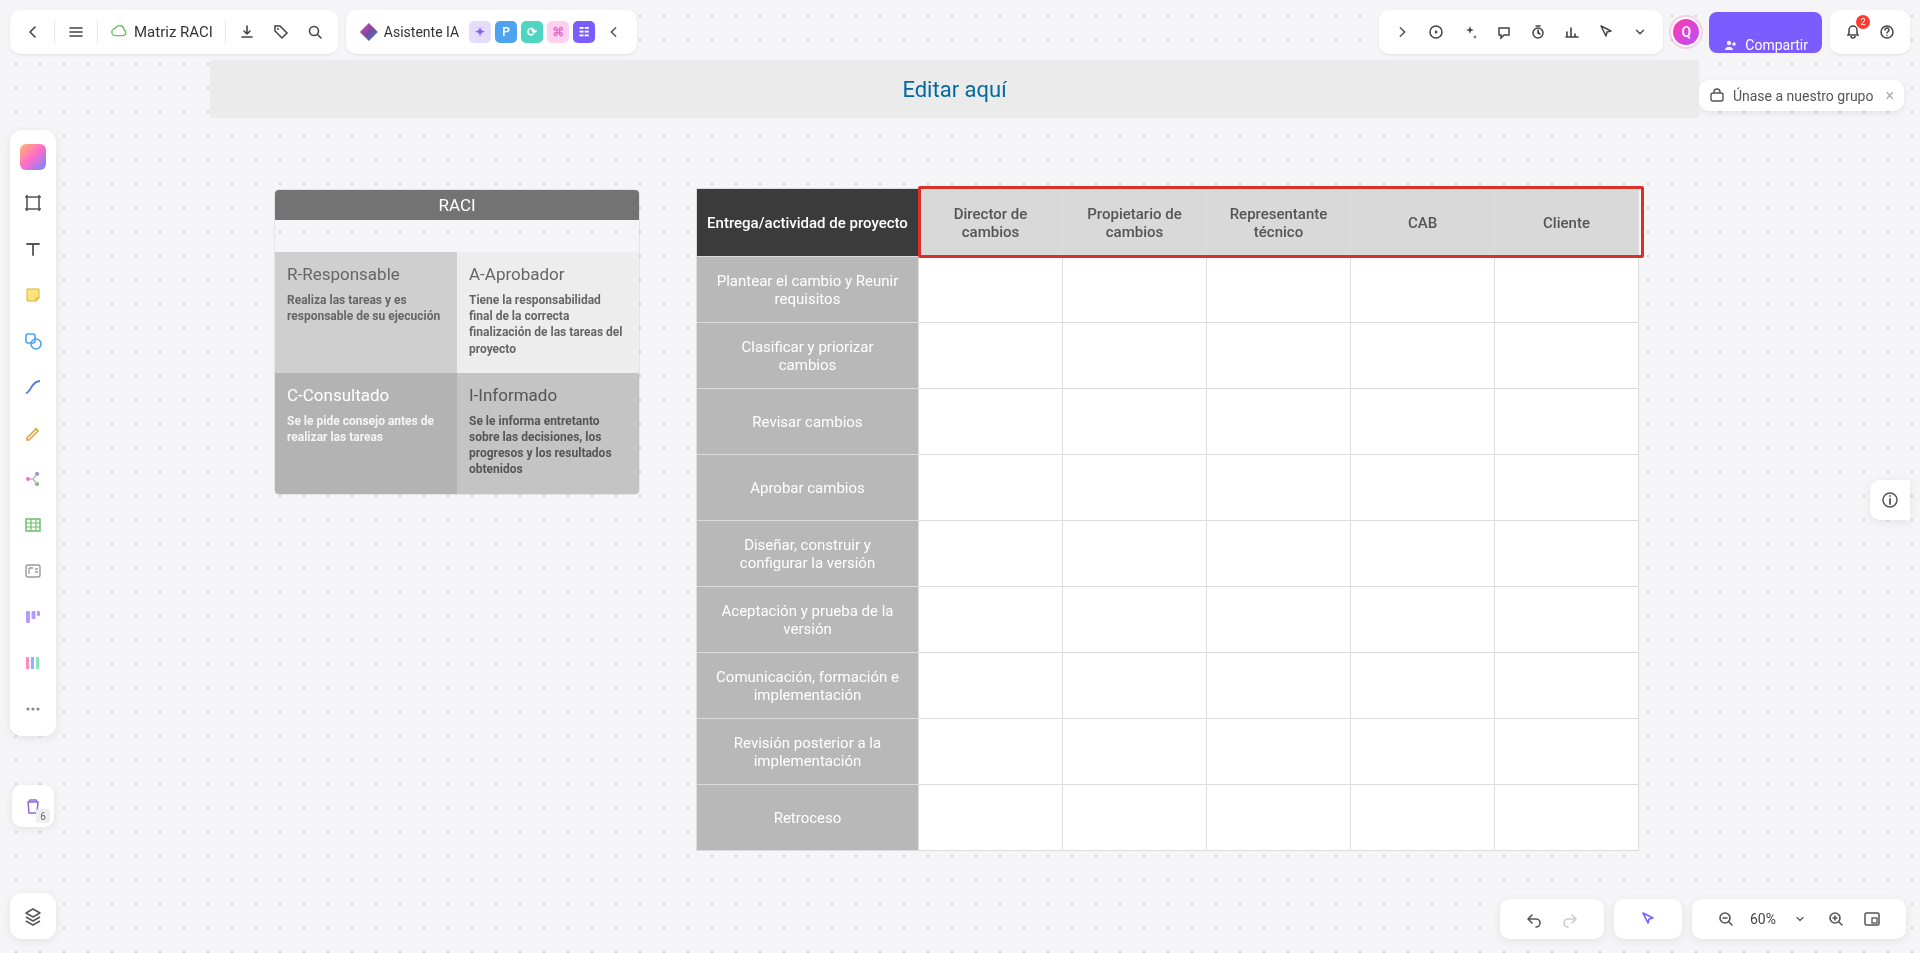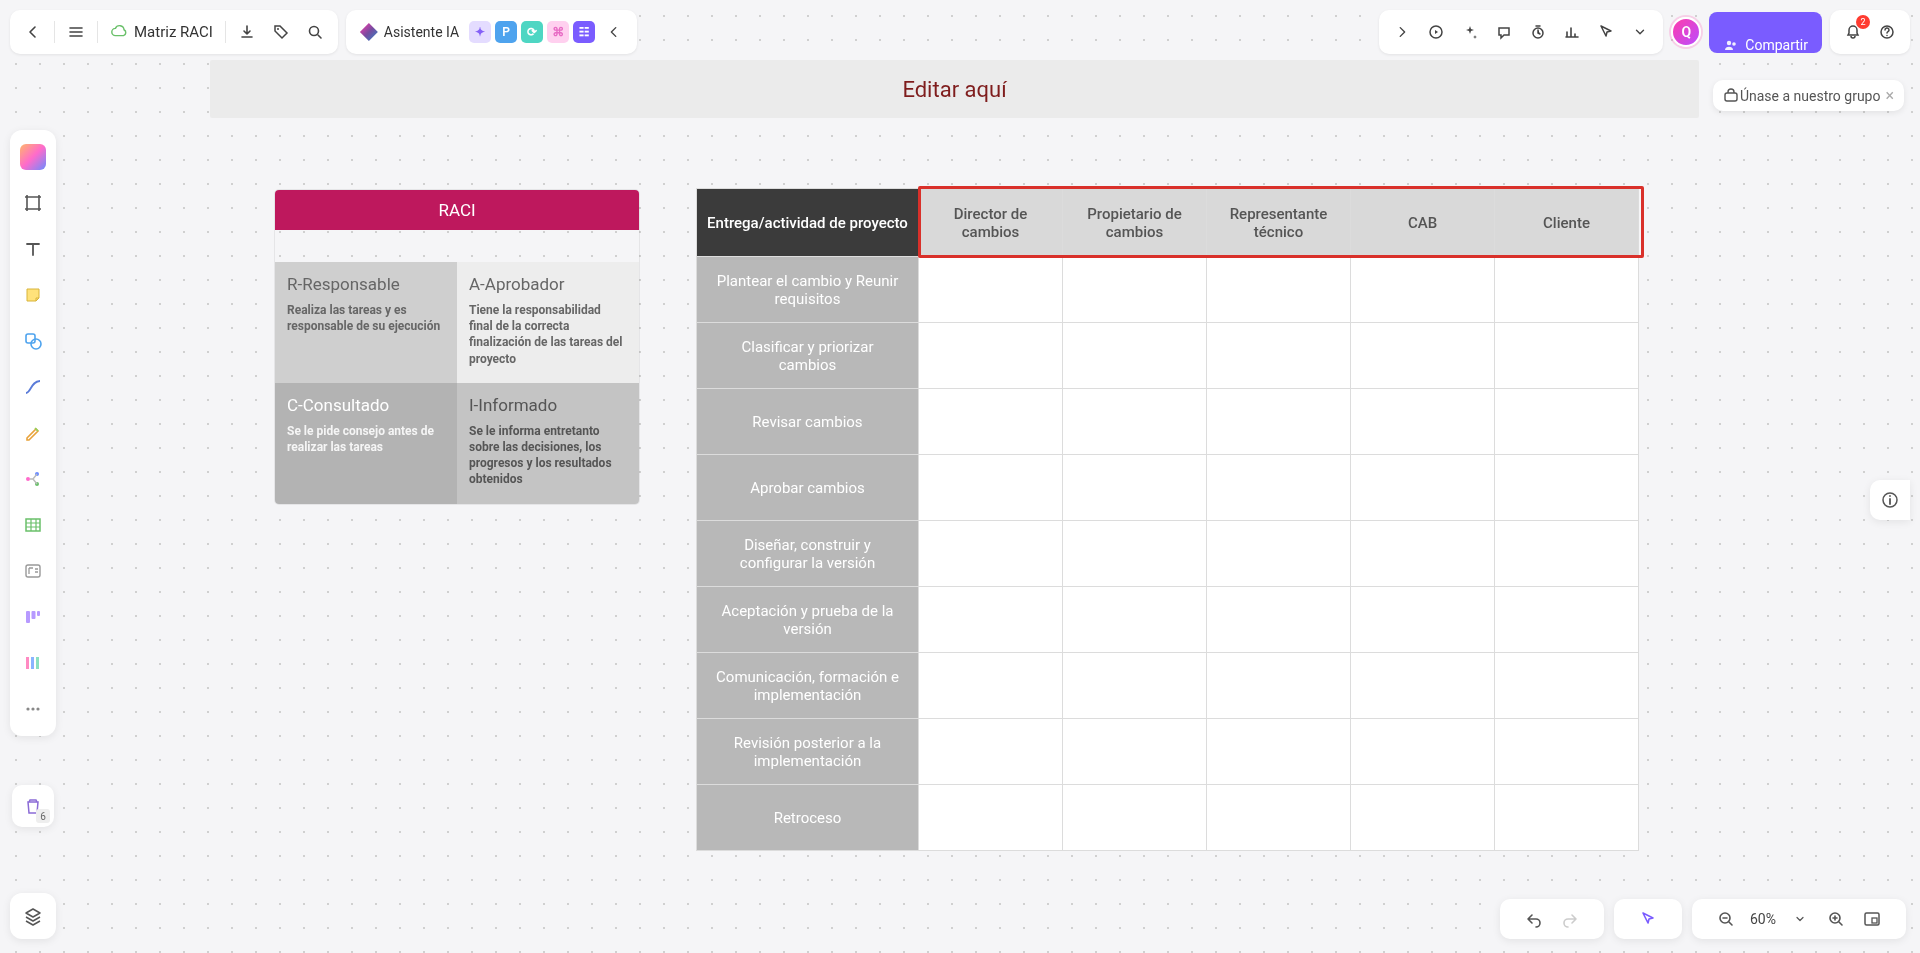--- a/index.html
+++ b/index.html
@@ -76,52 +76,52 @@
 
 
 .right-info {
   position:absolute; right:10px; top:480px; width:40px; height:40px;
   background:#fff; border-radius:10px 0 0 10px; box-shadow:0 2px 8px rgba(0,0,0,0.08);
   display:flex; align-items:center; justify-content:center; cursor:pointer; color:#555;
 }
 .join-chip {
   position:absolute; right:16px; top:80px;
   background:#fff; border-radius:10px; box-shadow:0 2px 6px rgba(0,0,0,0.08);
-  display:flex; align-items:center; gap:1px; padding: 6px 10px; color:#555; font-size:14px; cursor:pointer;
+  display:flex; align-items:center; gap:8px; padding: 6px 10px; color:#555; font-size:14px; cursor:pointer;
 }
 .join-chip .x { color:#aaa; font-size:16px; margin-left:4px; cursor:pointer; }
 
 
 .bottom-right {
   position:absolute; right:14px; bottom:14px; display:flex; gap:10px; align-items:center;
 }
 .br-group {
   background:#fff; border-radius:10px; box-shadow:0 2px 8px rgba(0,0,0,0.08);
   display:flex; align-items:center; height:40px; padding:0 20px; gap:8px;
 }
 .br-btn { width:28px; height:28px; display:flex; align-items:center; justify-content:center; color:#555; border-radius:6px; cursor:pointer; }
 .br-btn.disabled { color:#ccc; cursor:default; }
 .zoom-label { font-size:14px; color:#444; padding:0 2px; }
 .cursor-active { color:#7a5cff !important; }
 
 
 .stage { position:absolute; left:210px; top:60px; right:220px; bottom:40px; }
 .edit-banner {
   position:absolute; left:0; top:0; width:1489px; height:58px;
-  background:#ebebeb; color:#7f1d1d; font-size:22px;
+  background:#ebebeb; color:#0369a1; font-size:22px;
   display:flex; align-items:center; justify-content:center; border-radius:2px;
 }
 
 
 .raci-quad {
   position:absolute; left:65px; top:130px; width:364px;
   border-radius:4px; overflow:hidden; box-shadow: 0 0 0 1px #00000010;
 }
 .raci-head {
-  background:#be185d; color:#fff; text-align:center; height:40px;
+  background:#737373; color:#fff; text-align:center; height:30px;
   display:flex; align-items:center; justify-content:center; font-size:17px;
 }
 .raci-grid { display:grid; grid-template-columns:1fr 1fr;margin-top:32px; }
 .raci-cell { padding:12px 12px 16px 12px; }
 .raci-cell .t { font-size:17px; color:#fff; margin-bottom:8px; }
 .raci-cell .d { font-size:12px; color:#ffffffdd; line-height:1.35;font-weight:bold; }
 .raci-cell.r { background:#cfcfcf; } .raci-cell.r .t{color:#666} .raci-cell.r .d{color:#666}
 .raci-cell.a { background:#ededed; } .raci-cell.a .t{color:#666} .raci-cell.a .d{color:#666}
 .raci-cell.c { background:#b3b3b3; }
 .raci-cell.i { background:#c4c4c4; }

